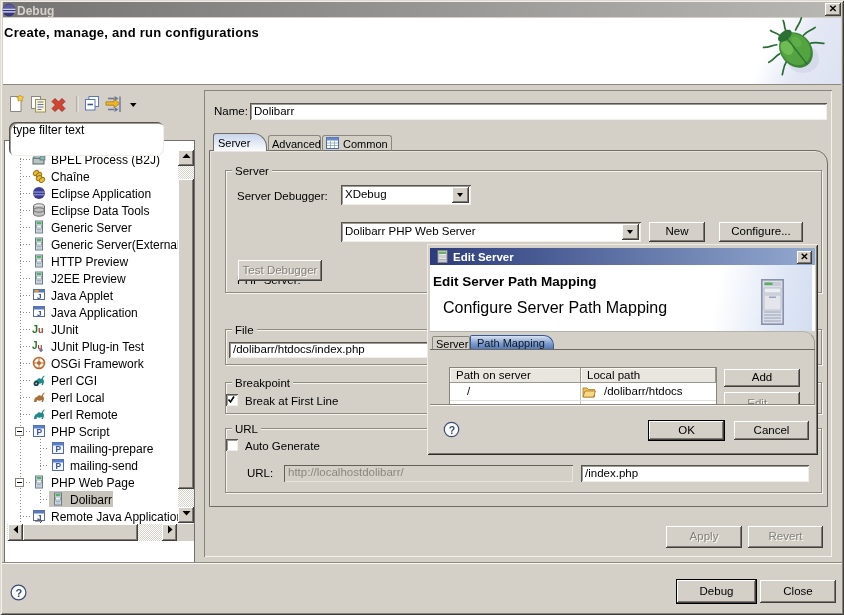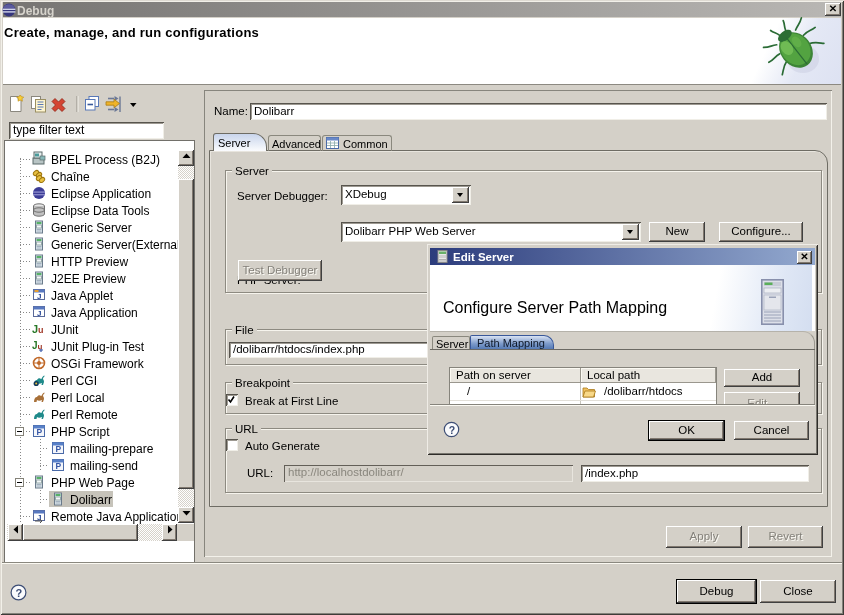--- a/index.html
+++ b/index.html
@@ -75,21 +75,21 @@
 <g>
 <line x1="112" y1="1.5" x2="112" y2="17" stroke="#6b7896" stroke-width="1.4"></line>
 <path d="M100 3.5 h6" stroke="#6b7896" stroke-width="1.6"></path>
       <path d="M110.5 3.5 l-4 -2.6 v5.2 z" fill="#6b7896"></path>
 <path d="M98 6.8 h8 v-2.6 l5.5 4.3 -5.5 4.3 v-2.6 h-8 z" fill="#f0b429" stroke="#a87b14" stroke-width="0.8"></path>
 <path d="M100 14.5 h6" stroke="#6b7896" stroke-width="1.6"></path>
       <path d="M110.5 14.5 l-4 -2.6 v5.2 z" fill="#6b7896"></path>
 </g>
 <path d="M122 8 l6.5 0 -3.25 4 z" fill="#000"></path>
 </svg>
-<div class="abs tb" style="left:9px;top:122px;width:155px;height:17px;z-index:3;">
+<div class="abs tb" style="left:9px;top:122px;width:155px;height:34px;z-index:3;border-radius:7px;">
     <span class="txt f12" style="top:1px;">type filter text</span>
   </div>
 <div class="abs" style="left:4px;top:140px;width:191px;height:423px;background:#fff;border:1px solid #72706a;overflow:hidden;z-index:2;">
 <svg class="abs" style="left:27px;top:10px;z-index:4;" width="14" height="14" viewBox="0 0 14 14">
       <rect x="1" y="7" width="11" height="6" fill="#b8c4c4" stroke="#5a6a6a"></rect>
       <rect x="2" y="1" width="8" height="6" fill="#e8f0f0" stroke="#5a6a6a"></rect>
       <rect x="3" y="2.5" width="4" height="3" fill="#4a9a9a"></rect>
       <rect x="8" y="5" width="5" height="4" fill="#88b8b8" stroke="#5a6a6a" stroke-width="0.7"></rect>
     </svg>
     <div class="abs nw f12" style="left:46px;top:12px;width:130px;height:14px;z-index:4;">BPEL Process (B2J)</div>
@@ -399,20 +399,21 @@
       <rect x="3" y="9" width="17" height="5" fill="#eceef2" stroke="#a8aec0" stroke-width="0.7"></rect>
       <rect x="3" y="16" width="17" height="15" fill="#e4e6ec" stroke="#b0b6c6" stroke-width="0.7"></rect>
       <rect x="8" y="17.5" width="7" height="1.5" fill="#9aa2b8"></rect>
       <g stroke="#9aa2b8" stroke-width="1">
         <path d="M3 33 h17"></path>
         <path d="M3 36 h17"></path>
         <path d="M3 39 h17"></path>
         <path d="M3 42 h17"></path>
       </g>
     </svg>
+<div class="abs" style="left:6px;top:30px;width:300px;height:16px;font-weight:bold;font-size:13.5px;">Edit Server Path Mapping</div>
 <div class="abs" style="left:16px;top:55px;width:300px;height:14px;font-size:16px;">Configure Server Path Mapping</div>
 <div class="abs" style="left:3px;top:87px;width:385px;height:74px;background:#d4d0c8;border-top:1px solid #b5b2aa;border-right:1px solid #9a978e;border-top-right-radius:12px;"></div>
 <div class="abs" style="left:5px;top:92px;width:38px;height:14px;border:1px solid #8a887e;border-bottom:none;border-radius:2px 2px 0 0;">
       <span class="abs f11" style="left:3px;top:1px;">Server</span>
     </div>
 <div class="abs" style="left:43px;top:91px;width:84px;height:15px;background:linear-gradient(#d8e2f3,#7c9aca 55%,#4e74b0);border:1px solid #39589a;border-bottom:none;border-radius:2px 10px 0 0;">
       <span class="abs f11" style="left:6px;top:1px;color:#0e1828;border-bottom:1px solid #23355c;">Path Mapping</span>
     </div>
 <div class="abs" style="left:3px;top:105px;width:385px;height:1px;background:#6b6963;"></div>
 <div class="abs" style="left:22px;top:123px;width:268px;height:38px;background:#fff;border:1px solid #86847c;overflow:hidden;"></div>

